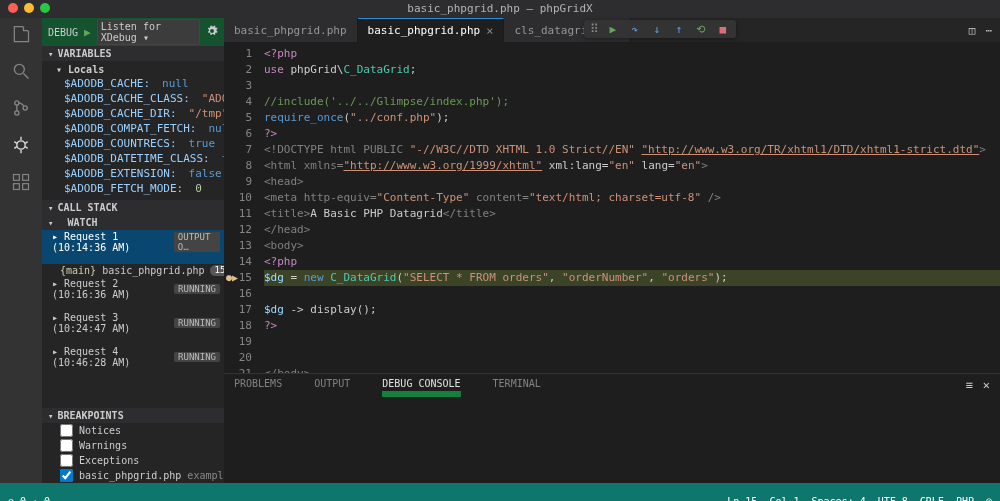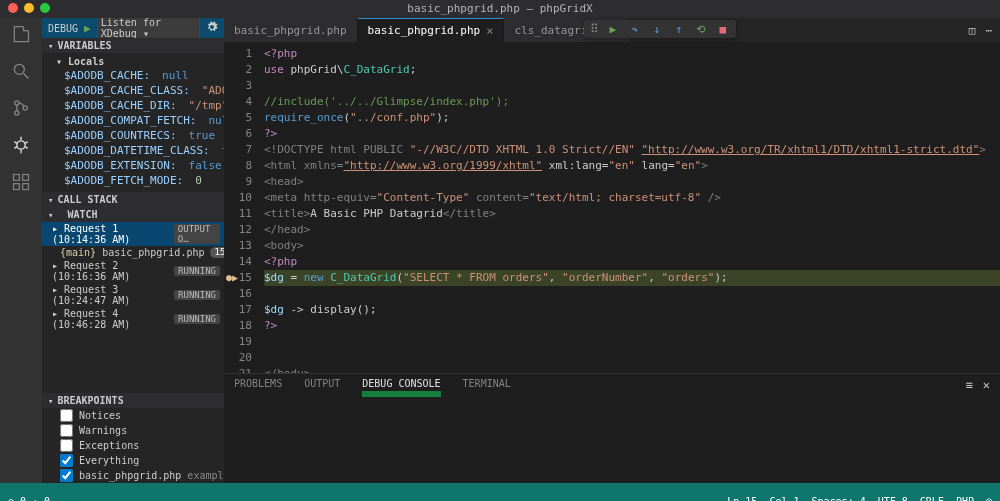--- a/index.html
+++ b/index.html
@@ -8,33 +8,33 @@
   .mac-dot { width: 10px; height: 10px; border-radius: 50%; }
   .mac-red { background: #ff5f57; }
   .mac-amber { background: #febc2e; }
   .mac-green { background: #28c840; }
   .title-bar { height: 18px; background: #2d2d30; text-align: center; font-size: 11px; line-height: 18px; color: #b4b4b4; }
   .main-row { display: flex; height: calc(100% - 18px - 18px); }
   .activity-bar { width: 42px; background: #333333; display: flex; flex-direction: column; align-items: center; padding-top: 6px; gap: 14px; }
   .activity-bar svg { fill: #858585; }
   .activity-bar .active svg { fill: #e0e0e0; }
   .side-panel { width: 182px; background: #252526; display: flex; flex-direction: column; overflow: hidden; font-size: 11px; }
-  .dbg-header { height: 20px; background: #0c4a6e; display: flex; align-items: center; gap: 6px; padding: 0 6px; color: #ccc; font-size: 10px; }
+  .dbg-header { height: 28px; background: #14532d; display: flex; align-items: center; gap: 6px; padding: 0 6px; color: #ccc; font-size: 10px; }
   .dbg-header .play { color: #67a35c; font-size: 11px; }
   .dbg-header .gear { fill: #ccc; }
   .dbg-select { background: #3c3c3c; border: 1px solid #444; color: #ccc; font-size: 10px; padding: 1px 3px; border-radius: 2px; }
   .section-header { background: #2d2d30; color: #ccc; font-size: 10px; font-weight: bold; padding: 2px 6px; display: flex; align-items: center; gap: 4px; text-transform: uppercase; }
   .section-header::before { content: "▾"; font-size: 9px; }
   .tree { padding: 2px 0 4px 0; }
   .tree .sub-header { font-size: 10px; color: #ccc; padding: 1px 0 1px 14px; font-weight: bold; }
   .tree .row { display: flex; gap: 12px; padding: 1px 0 1px 22px; white-space: nowrap; overflow: hidden; }
   .tree .var-name { color: #99d0ff; }
   .tree .var-val { color: #b5cea8; }
   .tree .var-str { color: #ce9178; }
-  .stack-item { display: flex; align-items: center; padding: 1px 4px 1px 10px; font-size: 10px; gap: 4px; }
+  .stack-item { display: flex; align-items: center; padding: 1px 4px 11px 10px; font-size: 10px; gap: 4px; }
   .stack-item .pill { background: #444; color: #bbb; font-size: 9px; padding: 0 4px; border-radius: 2px; margin-left: auto; }
   .stack-item.sel { background: #094771; color: #fff; }
   .stack-frame { padding: 1px 4px 1px 18px; font-size: 10px; display: flex; gap: 6px; }
   .stack-frame .badge { background: #565656; color: #fff; font-size: 9px; padding: 0 4px; border-radius: 7px; margin-left: auto; }
   .bp-item { display: flex; align-items: center; gap: 6px; padding: 1px 6px 1px 18px; font-size: 10px; }
   .bp-item input { accent-color: #007acc; }
   .editor-area { flex: 1; display: flex; flex-direction: column; background: #1e1e1e; }
   .tabs-row { height: 24px; background: #252526; display: flex; align-items: stretch; position: relative; }
   .tab { padding: 0 10px; display: flex; align-items: center; gap: 6px; font-size: 11px; color: #969696; background: #2d2d30; border-right: 1px solid #1b1b1b; }
   .tab.active { background: #1e1e1e; color: #fff; border-top: 1px solid #2a8dd6; }
@@ -52,21 +52,21 @@
   .tok-kw { color: #c586c0; }
   .tok-kw2 { color: #569cd6; }
   .tok-str { color: #ce9178; }
   .tok-str-u { color: #ce9178; text-decoration: underline; }
   .tok-cm { color: #6a9955; }
   .tok-ns { color: #4ec9b0; }
   .tok-var { color: #9cdcfe; }
   .tok-tag { color: #808080; }
   .arrow-bp { position: absolute; left: 2px; color: #e2c08d; font-size: 10px; }
   .panel { height: 110px; border-top: 1px solid #333; background: #1e1e1e; display: flex; flex-direction: column; }
-  .panel-tabs { display: flex; gap: 22px; padding: 4px 10px; font-size: 10px; color: #828282; }
+  .panel-tabs { display: flex; gap: 32px; padding: 4px 10px; font-size: 10px; color: #828282; }
   .panel-tabs .ptab.active { color: #e0e0e0; border-bottom: 6px solid #15803d; padding-bottom: 2px; }
   .panel-tabs .right { margin-left: auto; display: flex; gap: 10px; color: #ccc; font-size: 12px; }
   .panel-body { flex: 1; }
   .status-bar { height: 36px; background: #0f766e; color: #fff; display: flex; align-items: center; font-size: 10px; padding: 0 8px; gap: 24px; }
   .status-bar .sp { flex: 1; }
 </style>
 </head>
 <body>
 
 <div class="mac-traffic">
@@ -194,24 +194,20 @@
           <input type="checkbox" style="">
           <span>Notices</span>
         </div>
         <div class="bp-item">
           <input type="checkbox" style="">
           <span>Warnings</span>
         </div>
         <div class="bp-item">
           <input type="checkbox" style="">
           <span>Exceptions</span>
-        </div>
-        <div class="bp-item">
-          <input type="checkbox" checked="" style="">
-          <span>Everything</span>
         </div>
         <div class="bp-item">
           <input type="checkbox" checked="" style="">
           <span>basic_phpgrid.php</span> 
           <span style="color:#888">examples</span> 
         </div>
       </div>
   </div>
 
   <div class="editor-area">

